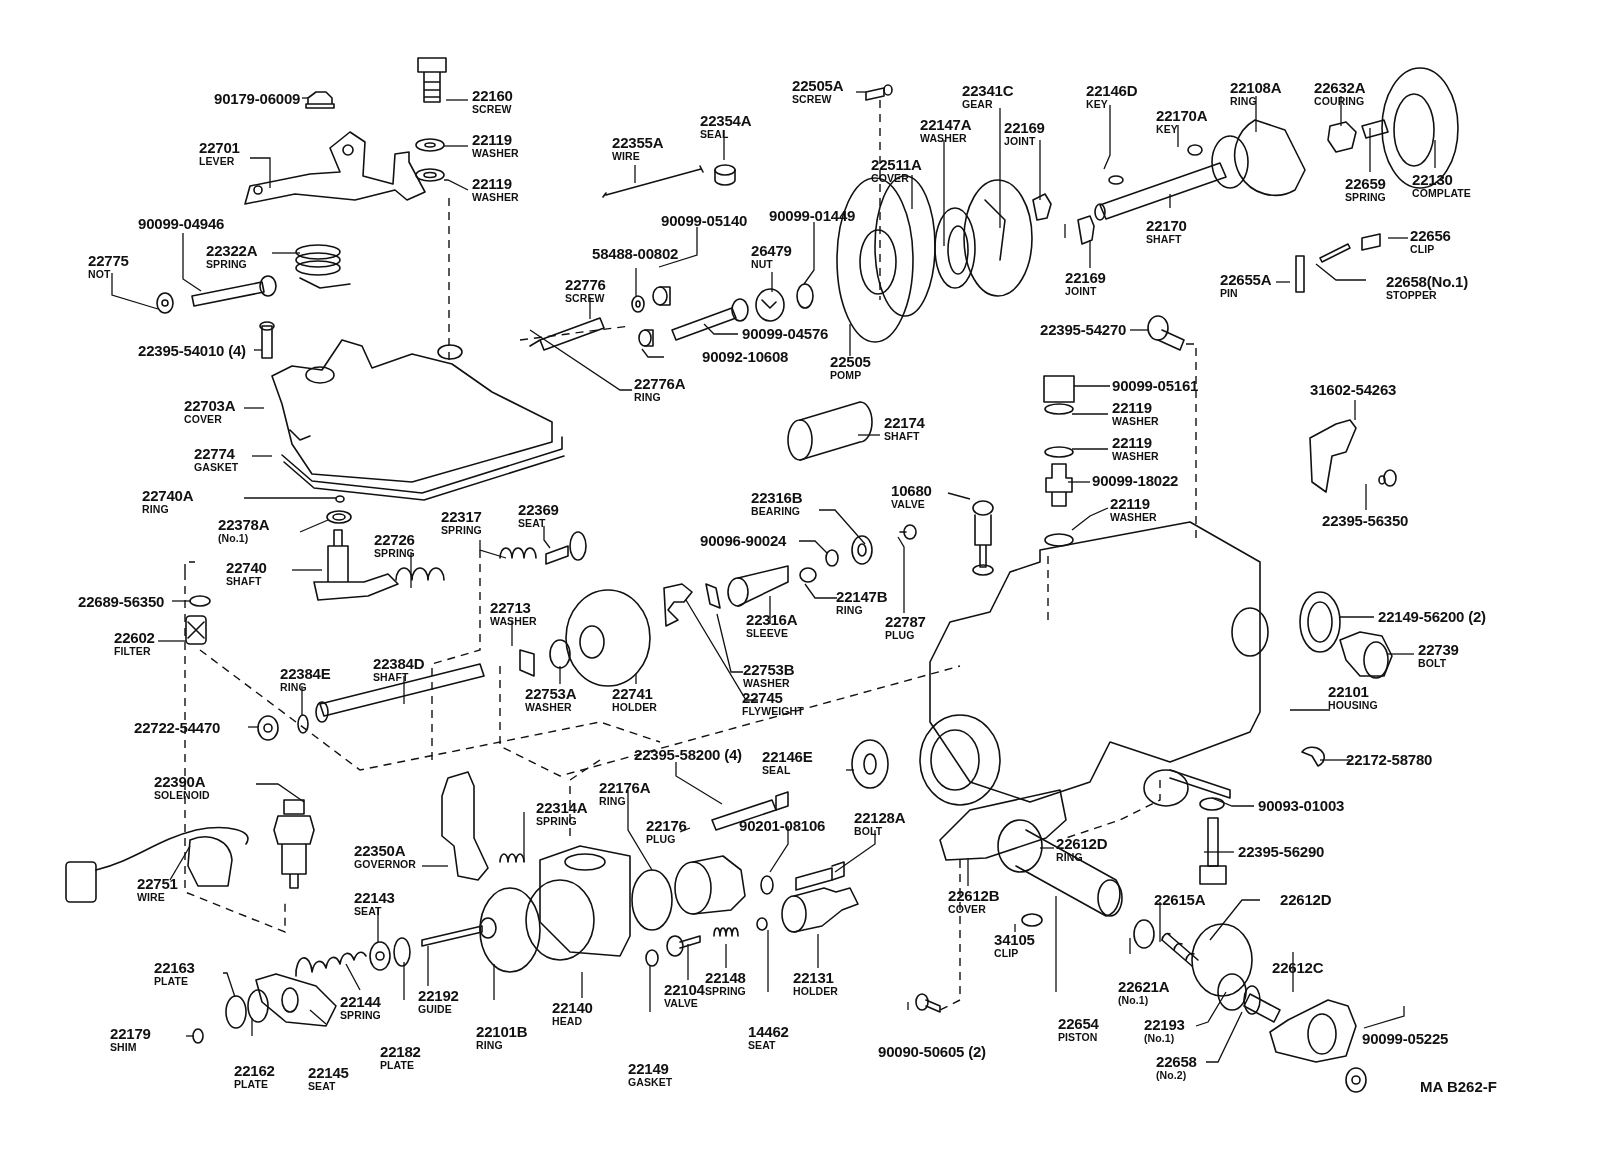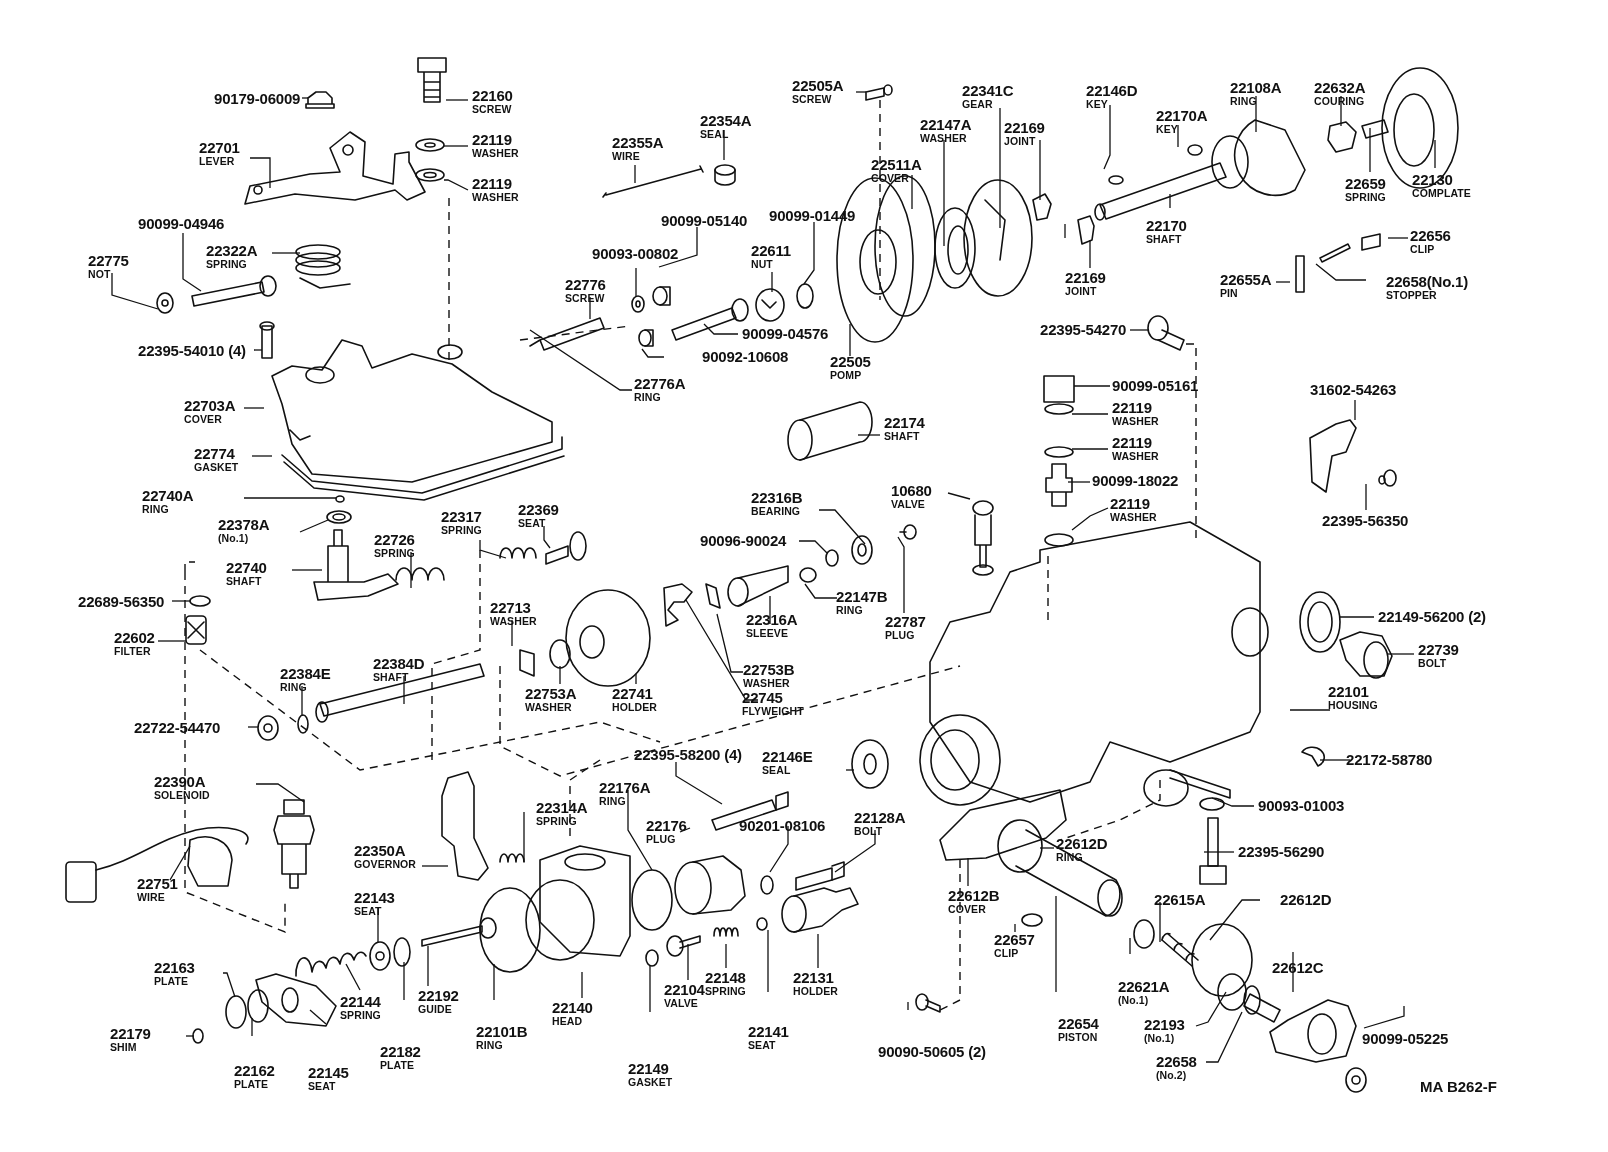--- a/index.html
+++ b/index.html
@@ -605,23 +605,23 @@
   <div class="lbl" style="left:1004px;top:120px">
       <span class="num">22169</span>
       <span class="cap">JOINT</span>
     </div>
   <div class="lbl" style="left:871px;top:157px">
       <span class="num">22511A</span>
       <span class="cap">COVER</span>
     </div>
   <div class="lbl single" style="left:661px;top:213px"><span class="num">90099-05140</span></div>
   <div class="lbl single" style="left:769px;top:208px"><span class="num">90099-01449</span></div>
-  <div class="lbl single" style="left:592px;top:246px"><span class="num">90093-00802</span></div>
+  <div class="lbl single" style="left:592px;top:246px"><span class="num">58488-00802</span></div>
   <div class="lbl" style="left:751px;top:243px">
-      <span class="num">22611</span>
+      <span class="num">26479</span>
       <span class="cap">NUT</span>
     </div>
   <div class="lbl" style="left:565px;top:277px">
       <span class="num">22776</span>
       <span class="cap">SCREW</span>
     </div>
   <div class="lbl single" style="left:742px;top:326px"><span class="num">90099-04576</span></div>
   <div class="lbl single" style="left:702px;top:349px"><span class="num">90092-10608</span></div>
   <div class="lbl" style="left:634px;top:376px">
       <span class="num">22776A</span>
@@ -837,21 +837,21 @@
       <span class="num">22143</span>
       <span class="cap">SEAT</span>
     </div>
   <div class="lbl" style="left:948px;top:888px">
       <span class="num">22612B</span>
       <span class="cap">COVER</span>
     </div>
   <div class="lbl single" style="left:1154px;top:892px"><span class="num">22615A</span></div>
   <div class="lbl single" style="left:1280px;top:892px"><span class="num">22612D</span></div>
   <div class="lbl" style="left:994px;top:932px">
-      <span class="num">22657</span>
+      <span class="num">34105</span>
       <span class="cap">CLIP</span>
     </div>
   <div class="lbl" style="left:154px;top:960px">
       <span class="num">22163</span>
       <span class="cap">PLATE</span>
     </div>
   <div class="lbl" style="left:340px;top:994px">
       <span class="num">22144</span>
       <span class="cap">SPRING</span>
     </div>
@@ -890,21 +890,21 @@
     </div>
   <div class="lbl" style="left:476px;top:1024px">
       <span class="num">22101B</span>
       <span class="cap">RING</span>
     </div>
   <div class="lbl" style="left:628px;top:1061px">
       <span class="num">22149</span>
       <span class="cap">GASKET</span>
     </div>
   <div class="lbl" style="left:748px;top:1024px">
-      <span class="num">22141</span>
+      <span class="num">14462</span>
       <span class="cap">SEAT</span>
     </div>
   <div class="lbl single" style="left:878px;top:1044px"><span class="num">90090-50605 (2)</span></div>
   <div class="lbl" style="left:1058px;top:1016px">
       <span class="num">22654</span>
       <span class="cap">PISTON</span>
     </div>
   <div class="lbl" style="left:1144px;top:1017px">
       <span class="num">22193</span>
       <span class="cap">(No.1)</span>

